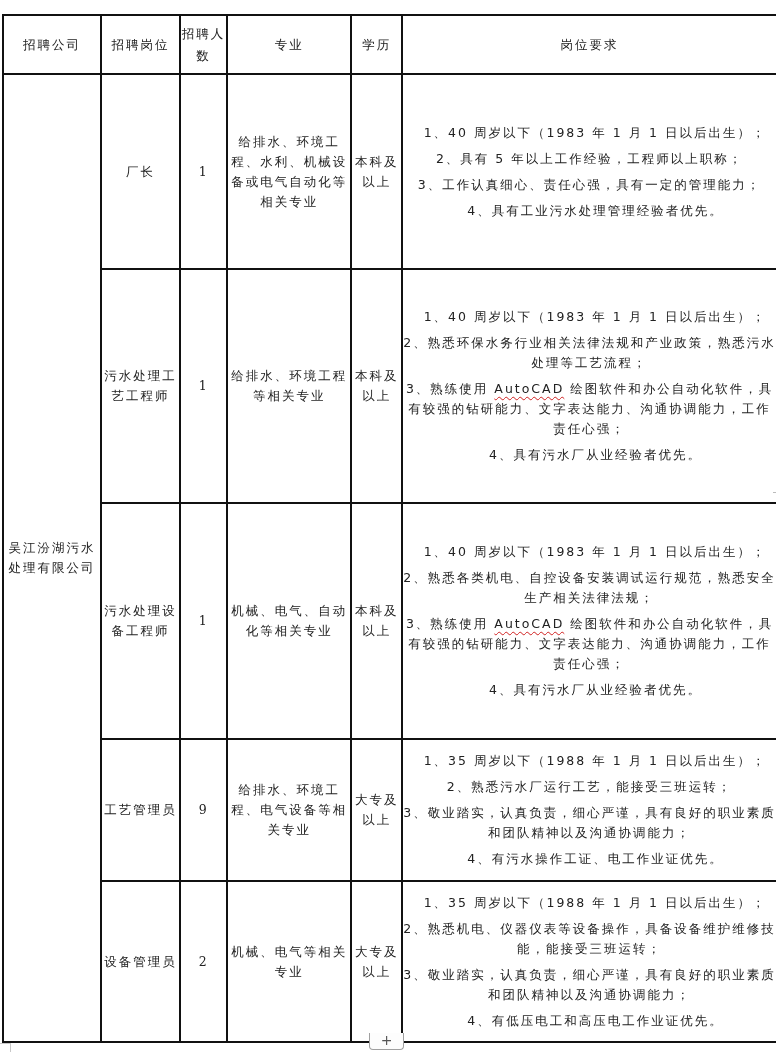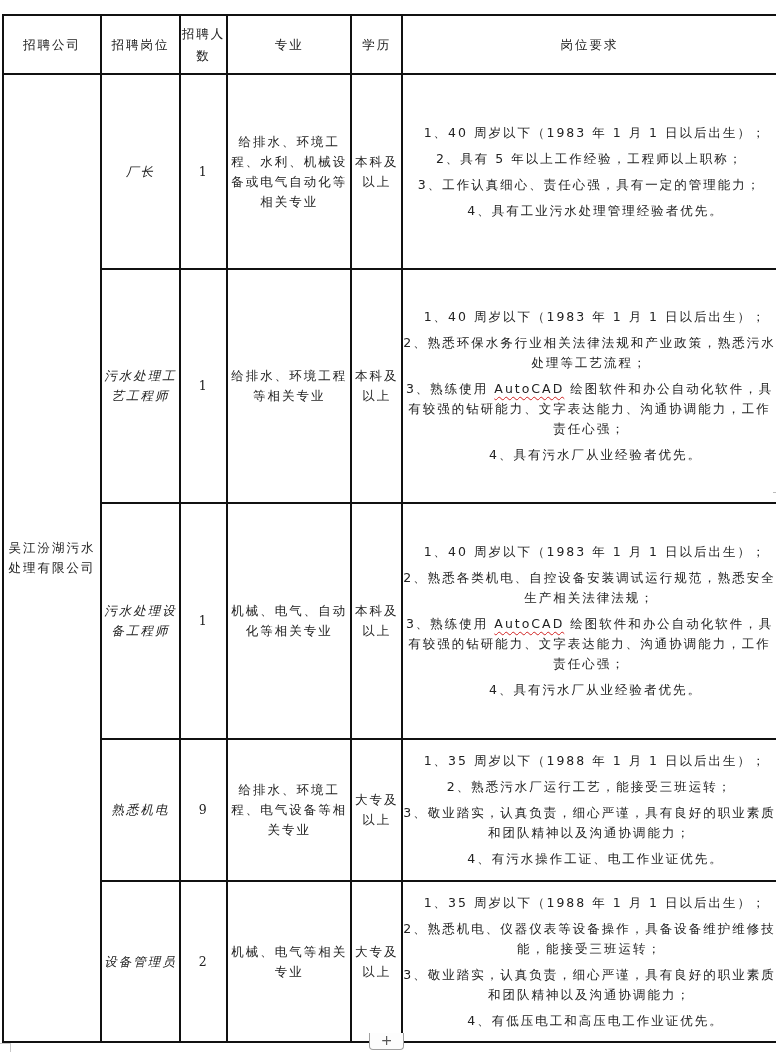--- a/index.html
+++ b/index.html
@@ -32,21 +32,21 @@
   }
   .col-company { width: 96px; }
   .col-position { width: 78px; }
   .col-count { width: 46px; }
   .col-major { width: 122px; }
   .col-edu { width: 50px; }
   .col-req { width: 368px; }
   thead th { height: 57px; font-size: 12.5px; letter-spacing: 3px; }
   thead th.count-head { line-height: 22px; }
   td.company { padding: 0 6px; text-align: center; vertical-align: middle; }
-  td.position { padding: 0 10px; font-style: italic; }
+  td.position { padding: 0 10px; }
   td.count { font-family: "DejaVu Serif", "Liberation Serif", serif; font-size: 13px; letter-spacing: 0; }
   td.major { padding: 0 9px; line-height: 21px; letter-spacing: 2.6px; margin-left: 36px; }
   td.edu { padding: 0 10px; line-height: 24px; }
   td.req {
     text-align: left; padding: 3px 6px 3px 7px;
     letter-spacing: 1.6px; font-size: 12px; line-height: 20px;
   }
   td.req .req-item { margin: 6px 0; }
   td.req .req-item:first-child { margin-top: 2px; margin-left: 11px; }
   td.req .req-item:last-child { margin-bottom: 2px; padding-left: 12px; }
@@ -121,21 +121,21 @@
       <td class="edu">本科及以上</td>
       <td class="req">
         <div class="req-item">1、40 周岁以下（1983 年 1 月 1 日以后出生）；</div>
         <div class="req-item">2、熟悉各类机电、自控设备安装调试运行规范，熟悉安全生产相关法律法规；</div>
         <div class="req-item">3、熟练使用 <span class="tech-word">AutoCAD</span> 绘图软件和办公自动化软件，具有较强的钻研能力、文字表达能力、沟通协调能力，工作责任心强；</div>
         <div class="req-item">4、具有污水厂从业经验者优先。</div>
       </td>
     </tr>
 
     <tr style="height:142px;">
-      <td class="position">熟悉机电</td>
+      <td class="position">工艺管理员</td>
       <td class="count">9</td>
       <td class="major">给排水、环境工程、电气设备等相关专业</td>
       <td class="edu">大专及以上</td>
       <td class="req">
         <div class="req-item">1、35 周岁以下（1988 年 1 月 1 日以后出生）；</div>
         <div class="req-item">2、熟悉污水厂运行工艺，能接受三班运转；</div>
         <div class="req-item">3、敬业踏实，认真负责，细心严谨，具有良好的职业素质和团队精神以及沟通协调能力；</div>
         <div class="req-item">4、有污水操作工证、电工作业证优先。</div>
       </td>
     </tr>

